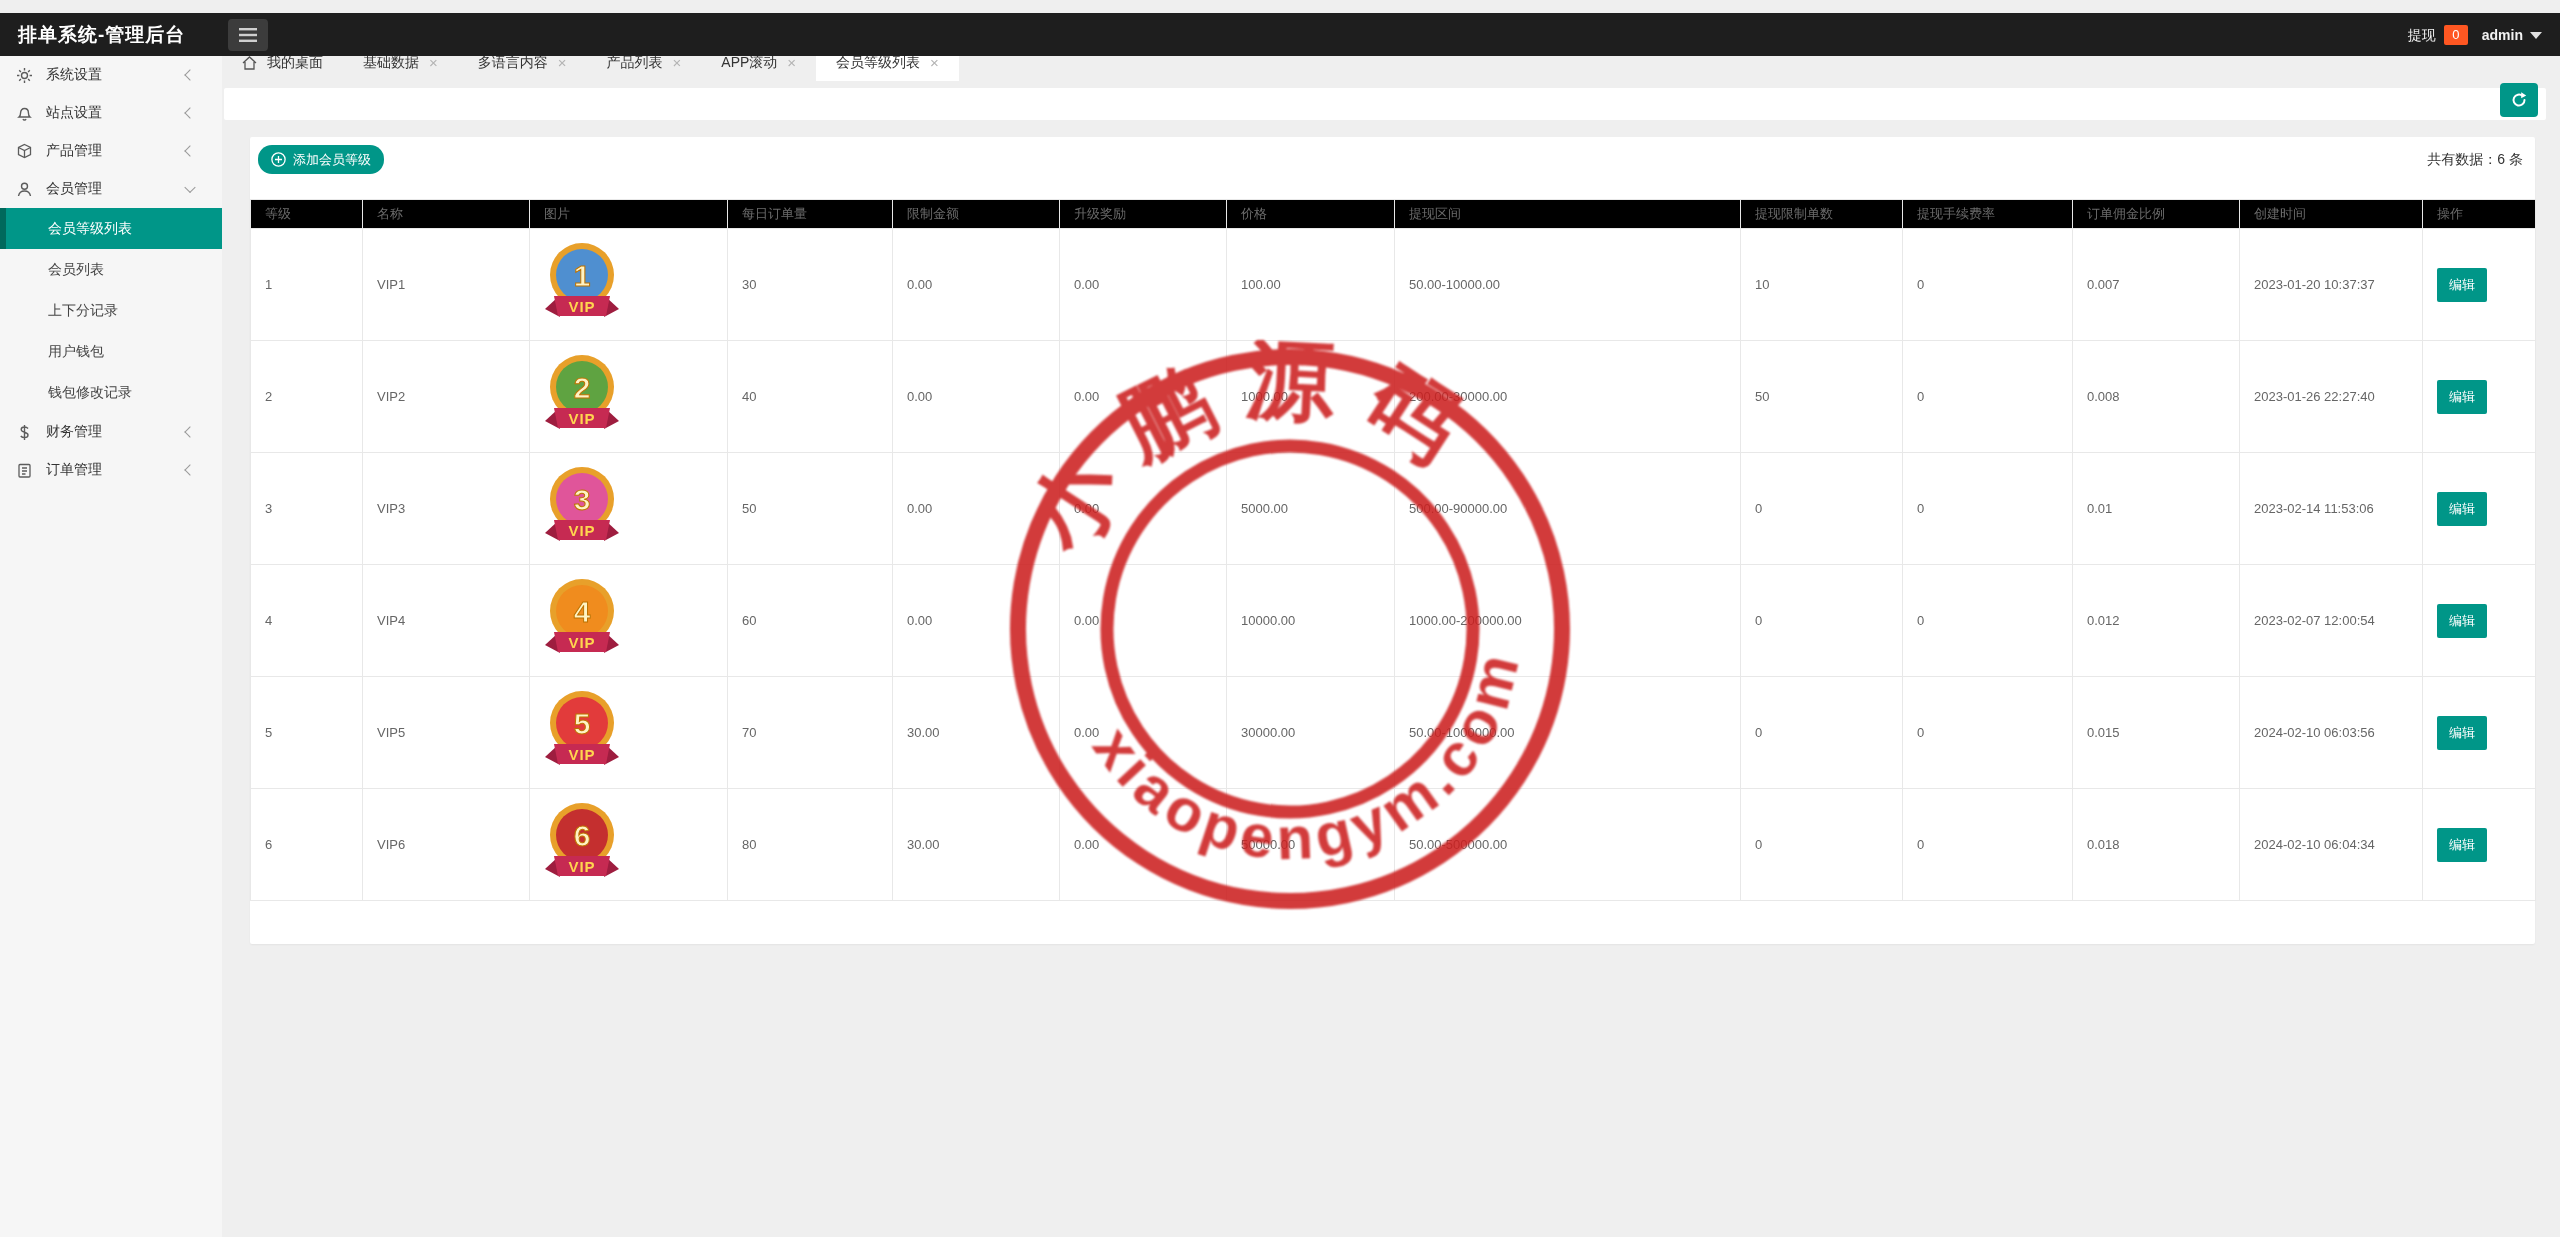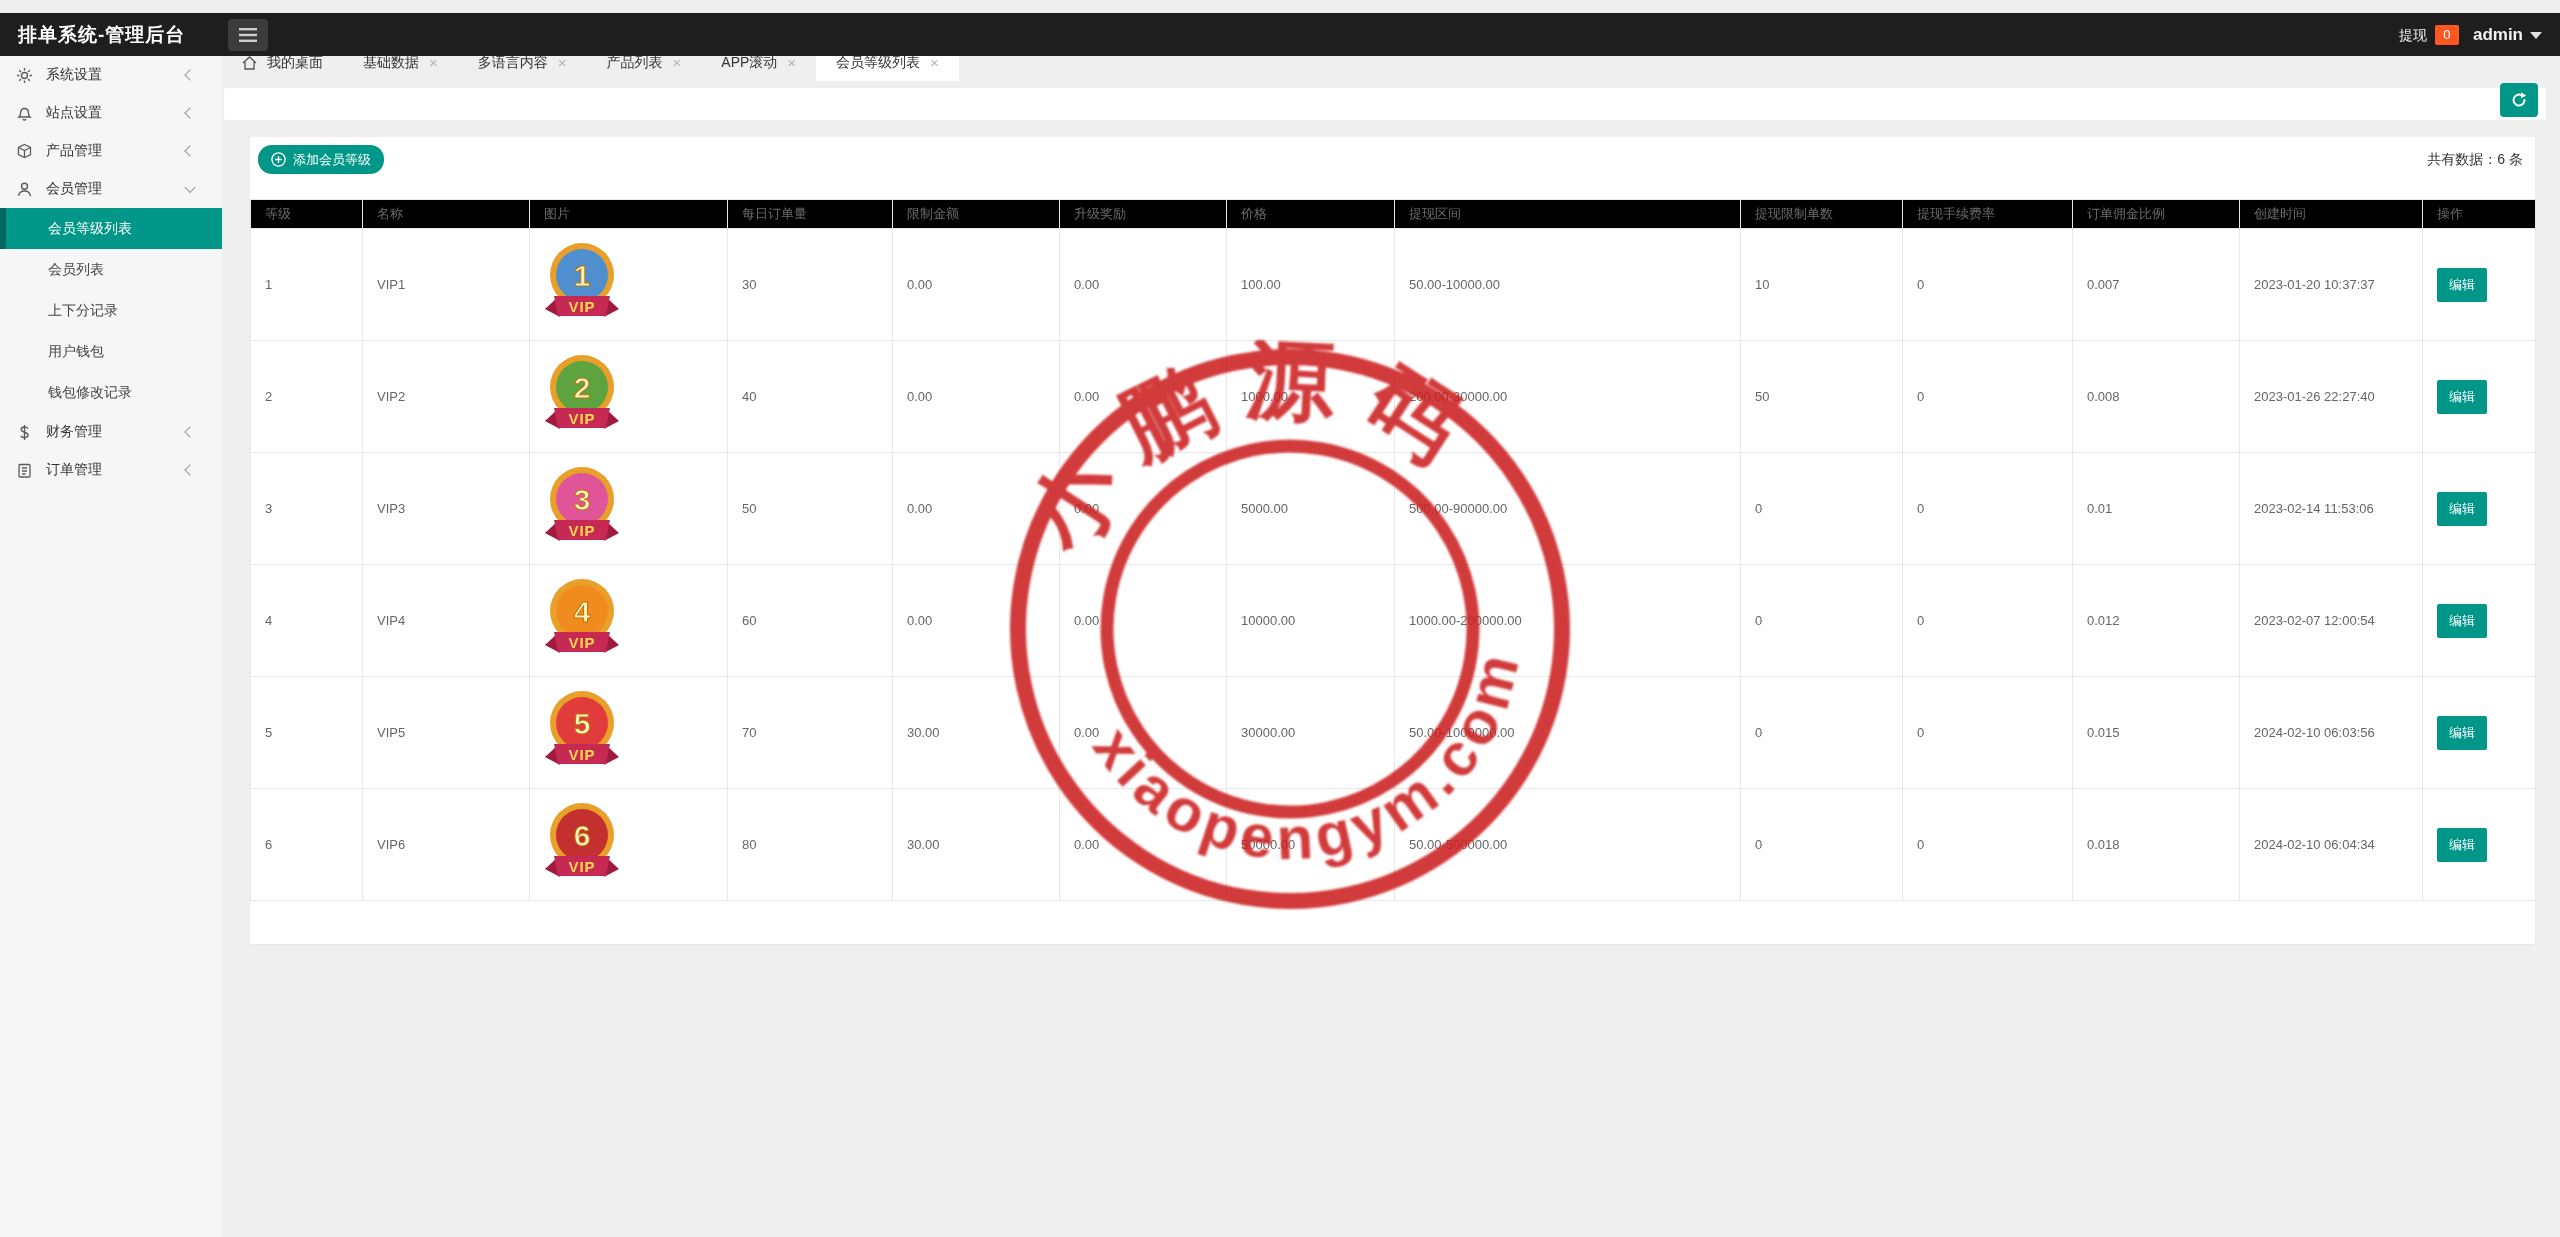--- a/index.html
+++ b/index.html
@@ -16,21 +16,21 @@
     justify-content:center; cursor:pointer; }
   .hamburger svg { display:block; }
   .topbar-right { position:absolute; right:18px; top:0; height:44px;
     display:flex; align-items:center; gap:14px; }
   .withdraw-wrap { display:flex; align-items:flex-end; gap:8px; cursor:pointer; }
   .withdraw-label { font-size:14px; color:#f2f2f2; }
   .withdraw-badge { background:#ff5722; color:#fff; font-size:13px;
     min-width:24px; height:20px; line-height:20px; text-align:center;
     border-radius:2px; padding:0 5px; }
   .admin-wrap { display:flex; align-items:center; gap:7px; cursor:pointer; }
-  .admin-name { font-size:17px; color:#f2f2f2; font-weight:bold; }
+  .admin-name { font-size:14px; color:#f2f2f2; font-weight:bold; }
   .caret-down { width:0; height:0; border-left:6px solid transparent;
     border-right:6px solid transparent; border-top:7px solid #e0e0e0; }
 
   
   .sidebar { position:absolute; left:0; top:44px; width:222px; height:1193px;
     background:#f6f6f6; z-index:10; padding-top:12px; }
   .side-item { position:relative; height:38px; display:flex; align-items:center;
     padding-left:16px; gap:13px; color:#333; font-size:14px; cursor:pointer; }
   .side-item .icon { width:17px; height:17px; display:flex; align-items:center;
     justify-content:center; color:#5c5c5c; }

